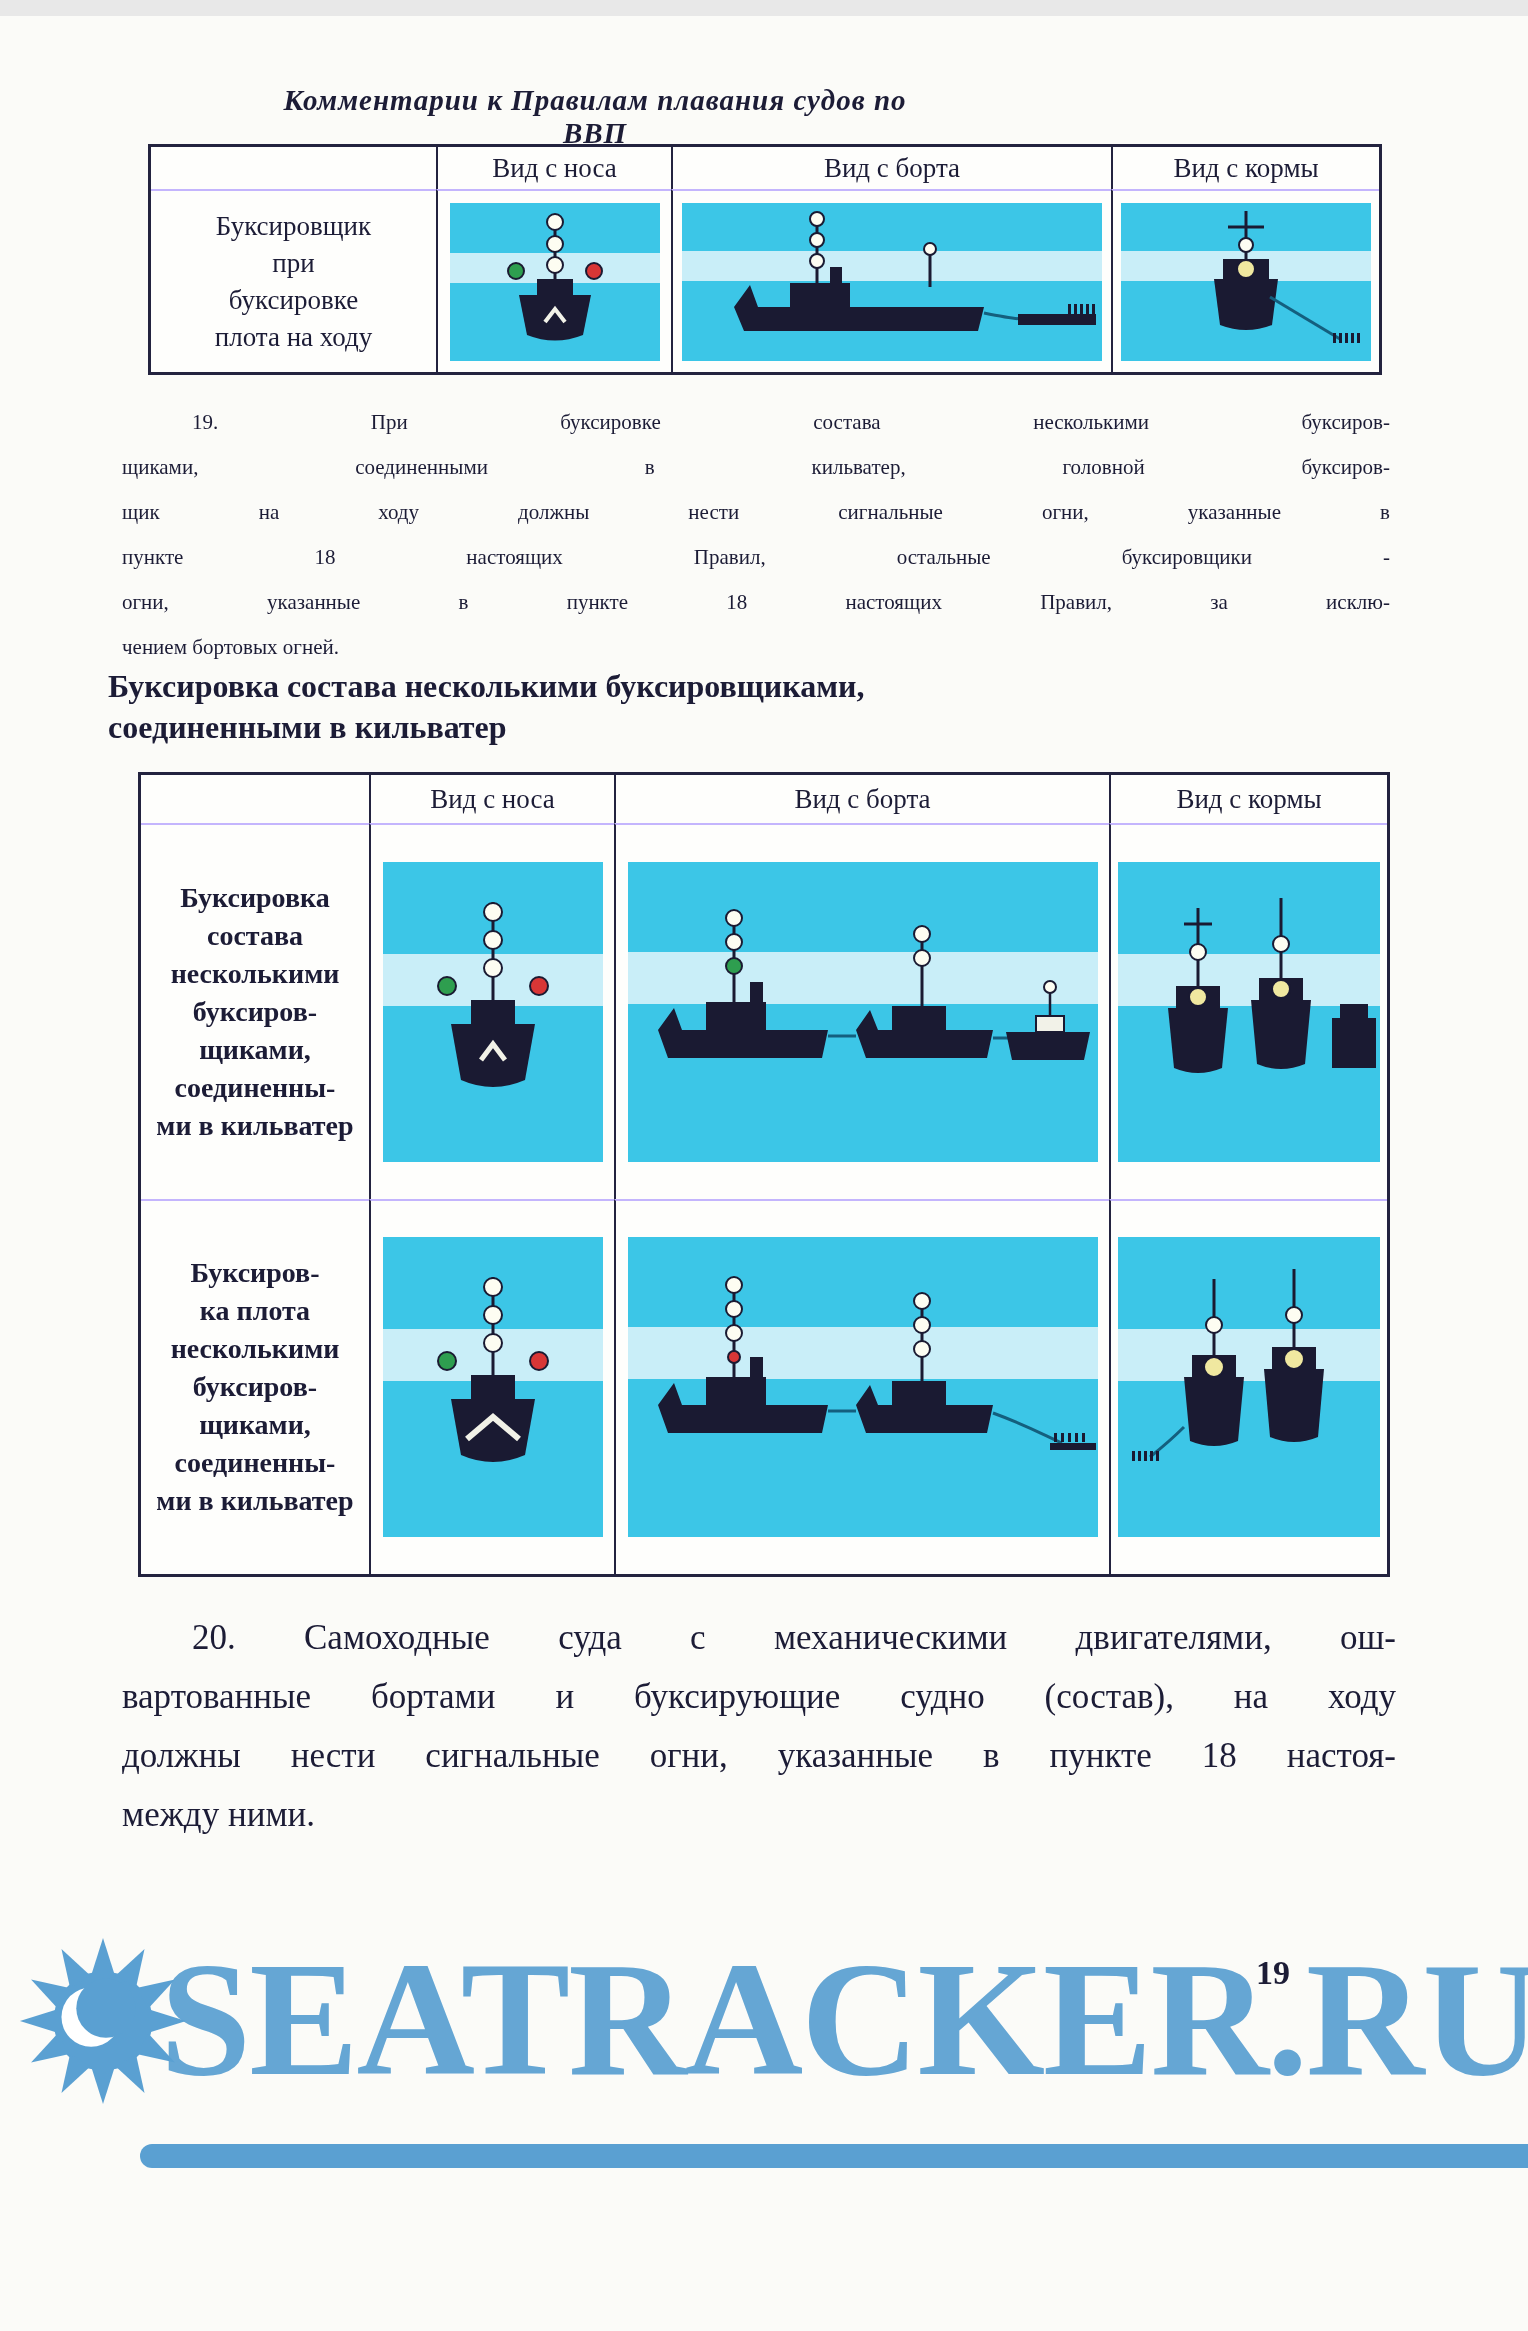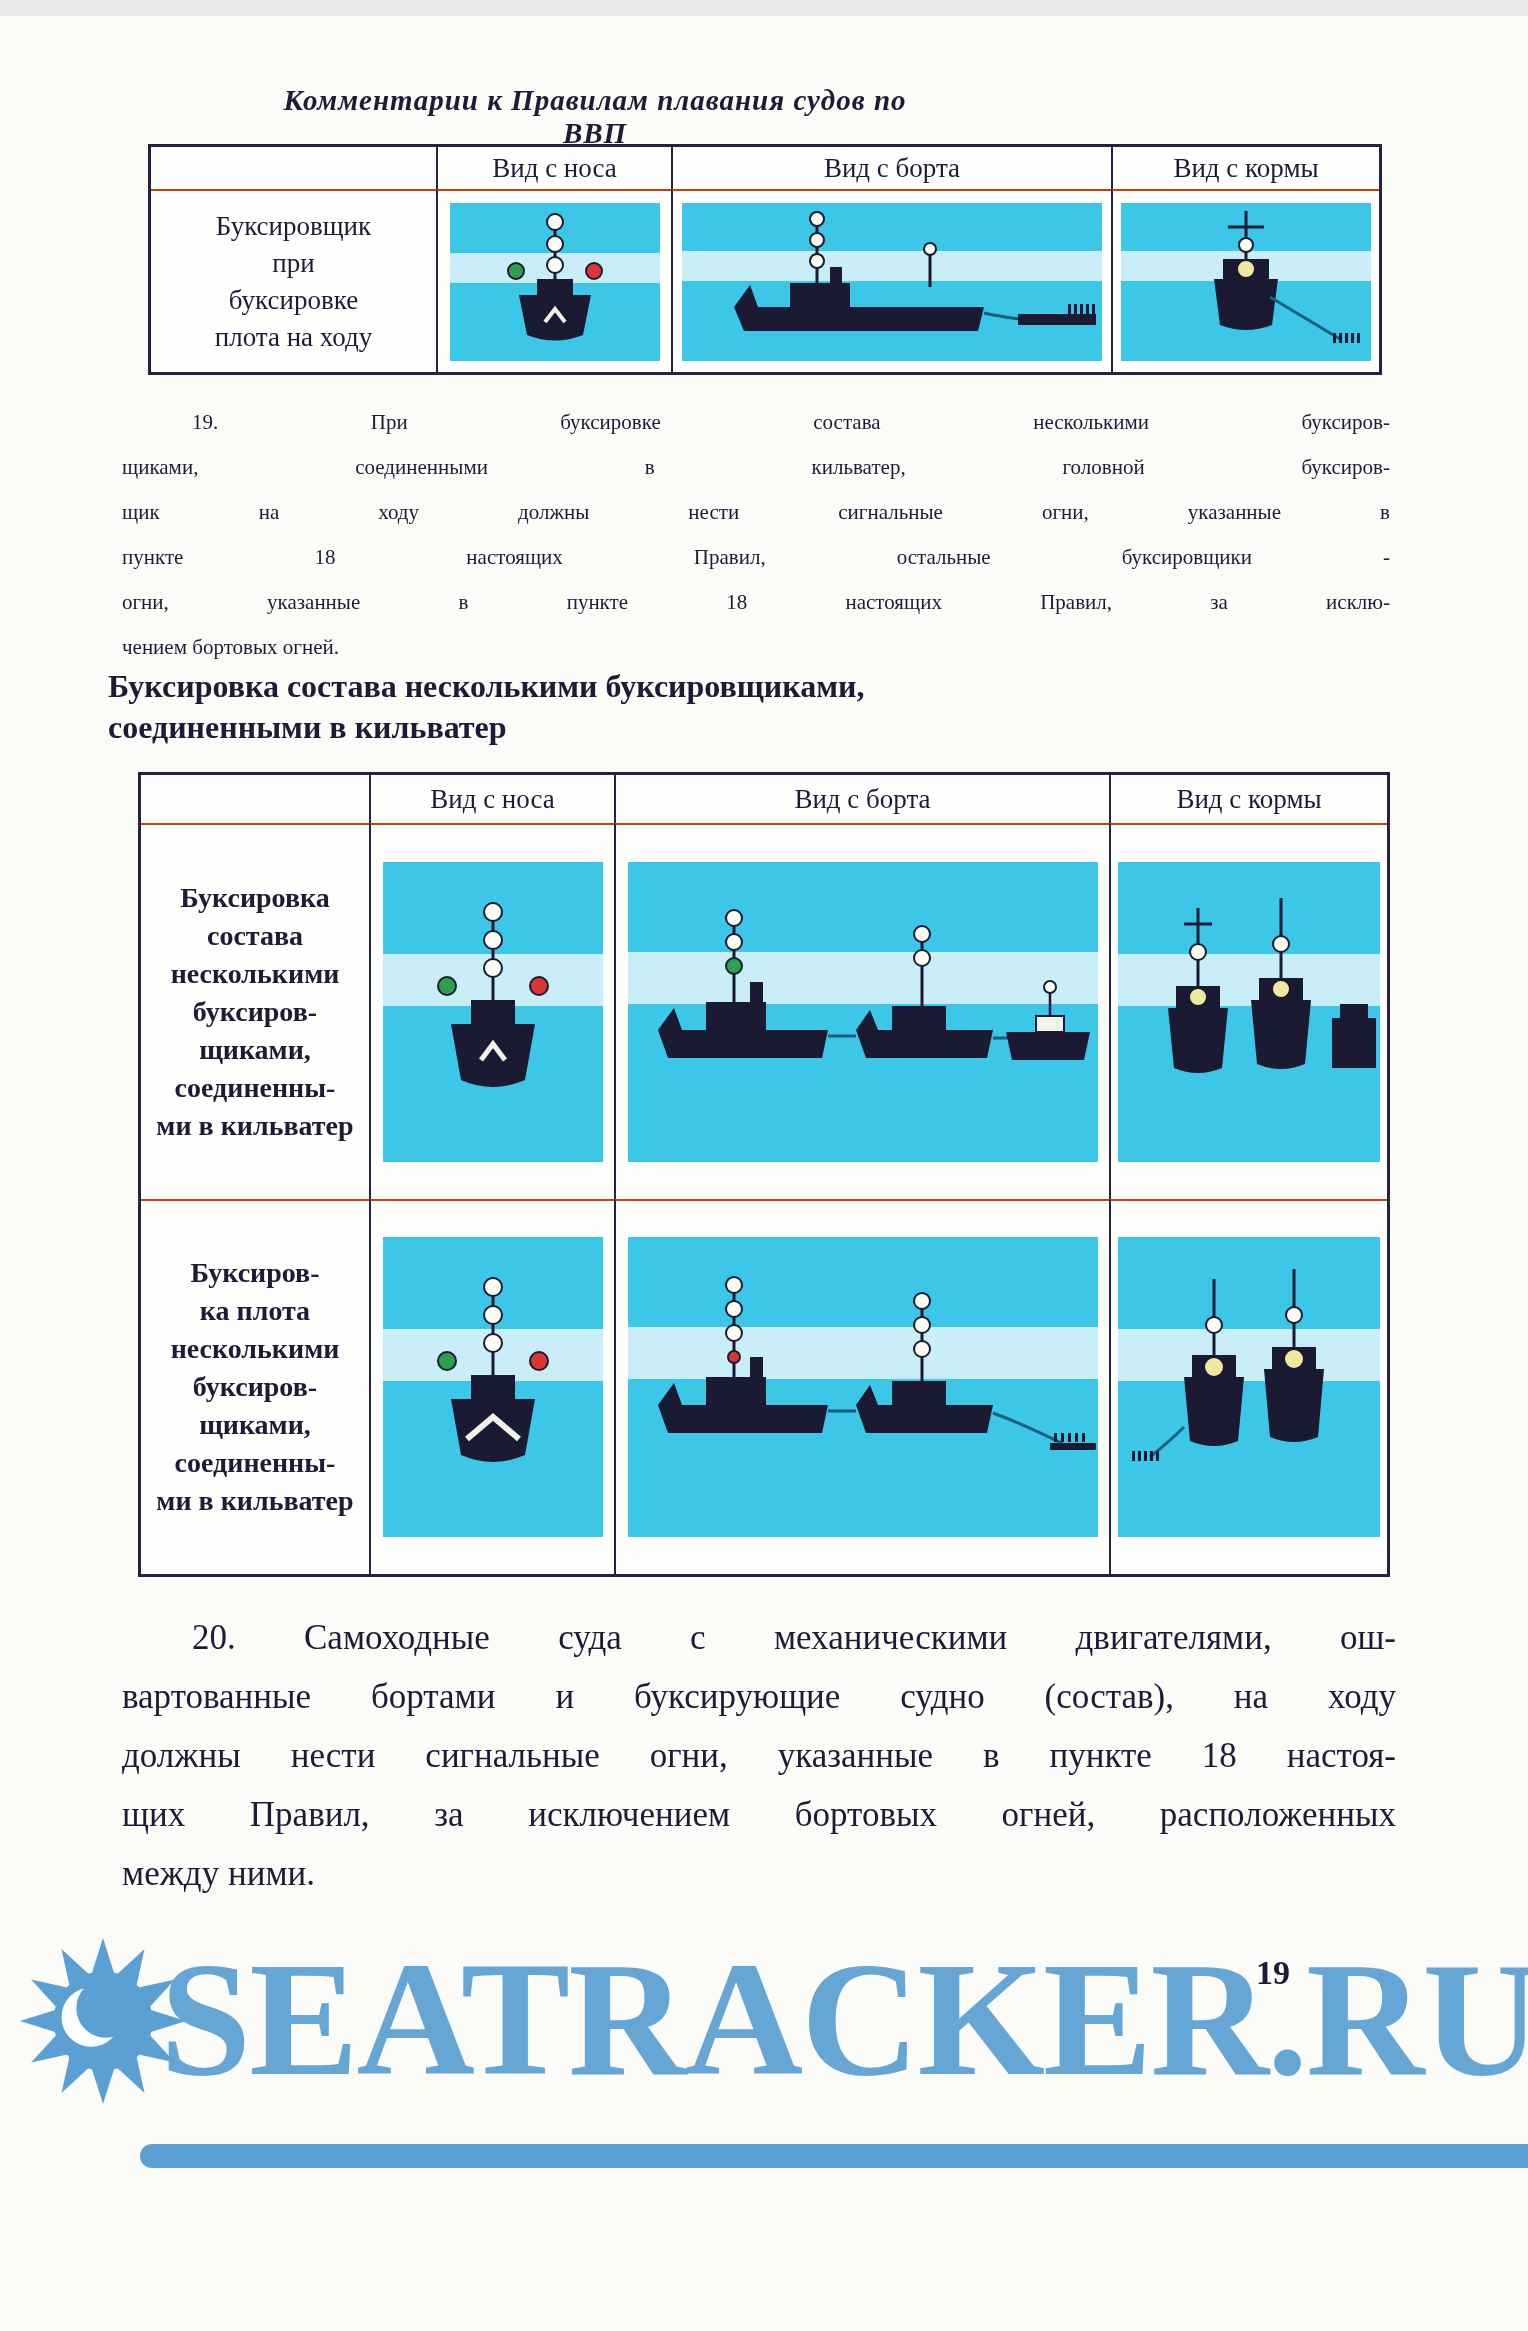--- a/index.html
+++ b/index.html
@@ -31,21 +31,21 @@
     position:absolute;
     border:3px solid #23233f;
     background:#fefefc;
   }
   .grid { display:grid; width:100%; height:100%; }
   .c {
     display:flex; align-items:center; justify-content:center;
     overflow:hidden;
   }
   .bl { border-left:2px solid #23233f; }
-  .bt { border-top:2px solid #c2410c; }
+  .bt { border-top:2px solid #c4b5fd; }
   .head-cell { font-weight:400; font-size:27px; }
   .label-cell {
     font-size:27px; line-height:37px;
     text-align:center; white-space:pre-line;
     padding:6px 8px;
   }
   .label-bold { font-weight:700; font-size:28px; line-height:38px; }
 
   .t1 { top:128px; left:148px; width:1234px; height:231px; }
   .t1 .grid { grid-template-columns:285px 235px 440px 1fr; grid-template-rows:42px 1fr; }
@@ -329,21 +329,20 @@
           <rect x="38" y="214" width="3" height="10" fill="#1a1a32"></rect>
         </svg>
       </div>
     </div>
   </div>
 
   <div class="para p20">
     <div class="jline first">20. Самоходные суда с механическими двигателями, ош-</div>
     <div class="jline">вартованные бортами и буксирующие судно (состав), на ходу</div>
     <div class="jline">должны нести сигнальные огни, указанные в пункте 18 настоя-</div>
-    <div class="jline">щих Правил, за исключением бортовых огней, расположенных</div>
     <div class="jline last">между ними.</div>
   </div>
 
   <div class="page-number">19</div>
 
   <div class="wm-logo">
     <svg viewBox="0 0 180 180" width="178" height="178">
       <g transform="translate(90,90)" fill="#5aa0d2">
         <circle r="50"></circle>
         <path d="M-12 -46 L0 -84 L12 -46 Z"></path>

